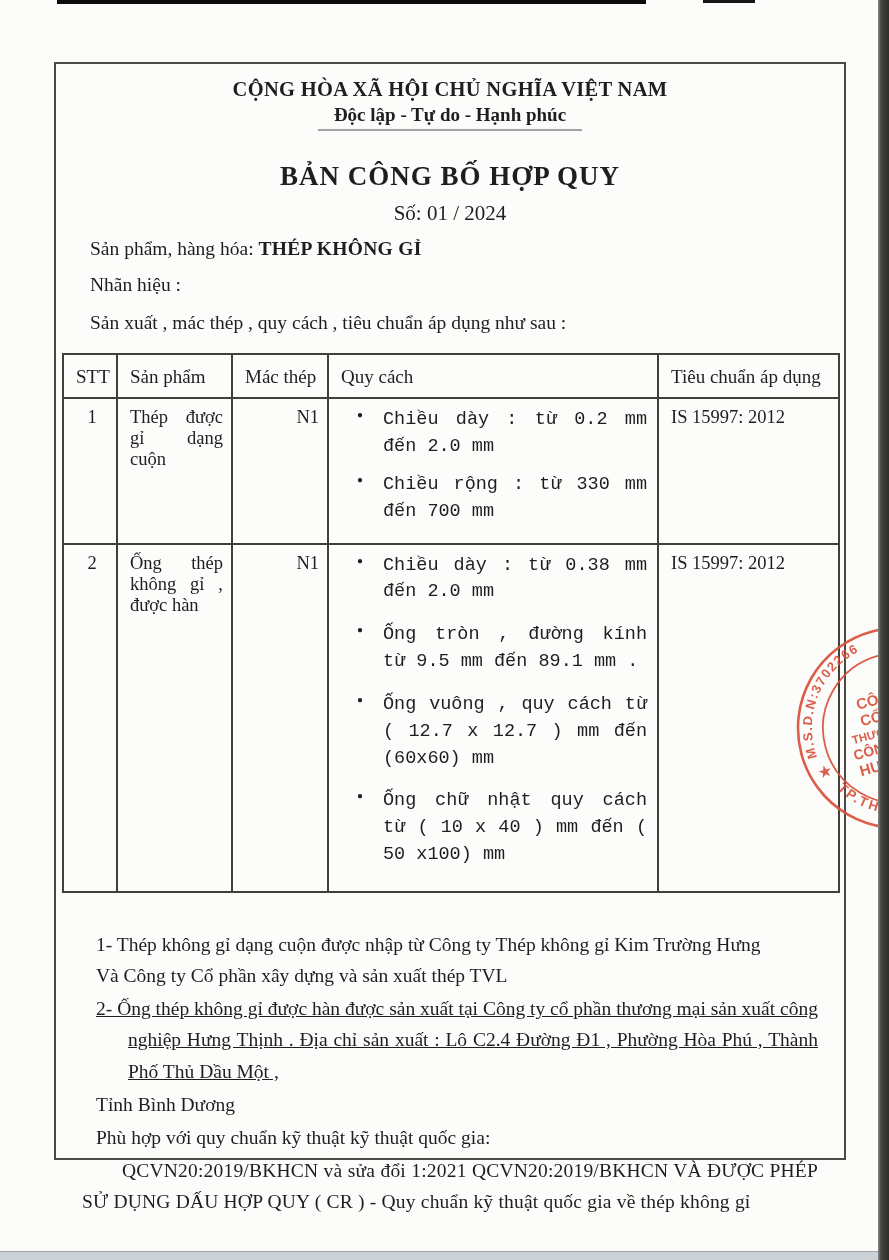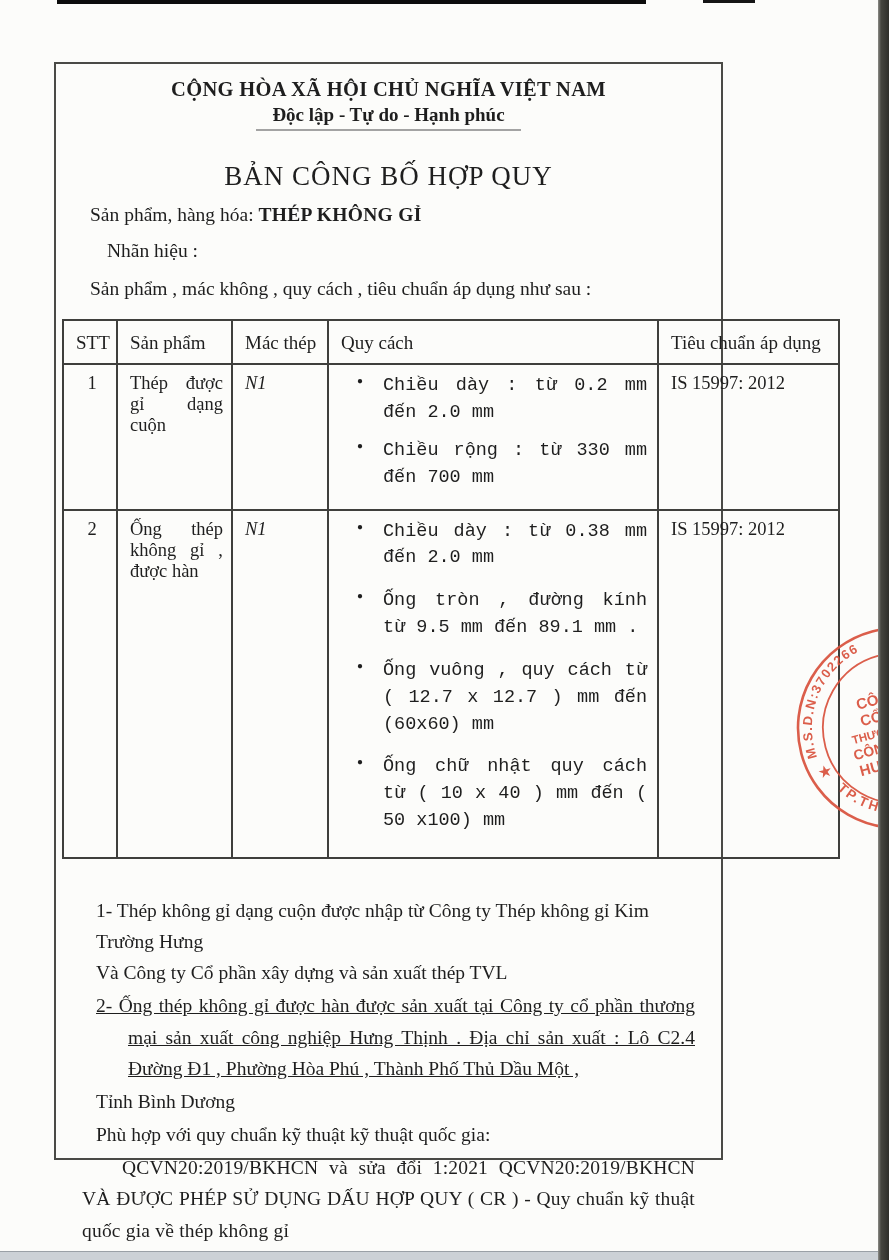--- a/index.html
+++ b/index.html
@@ -21,59 +21,59 @@
     background:linear-gradient(90deg,#8d8d88 0,#45453f 3px,#2e2e2a 100%);
     z-index:10;
   }
   .bottom-strip {
     position:absolute; left:0; bottom:0; width:100%; height:8px;
     background:#ccd1d6; border-top:1px solid #9aa0a6; z-index:9;
   }
 
   
   .frame {
-    position:absolute; left:54px; top:62px; width:669px; height:1098px;
+    position:absolute; left:54px; top:62px; width:792px; height:1098px;
     border:2px solid #4a4a46; box-sizing:border-box;
     padding:12px 26px 0 26px;
     background:transparent;
   }
 
   .nat-line1 { text-align:center; font-weight:bold; font-size:20.5px; letter-spacing:.3px; margin-top:2px; }
   .nat-line2-wrap { text-align:center; margin-top:3px; }
   .nat-line2 { display:inline-block; font-weight:bold; font-size:19px; padding:0 16px 3px 16px; border-bottom:2px solid #a3a3a3; }
 
-  .doc-title { text-align:center; font-weight:normal; font-size:27px; letter-spacing:1px; margin-top:30px; }
+  .doc-title { text-align:center; font-weight:bold; font-size:27px; letter-spacing:1px; margin-top:30px; }
   .doc-number { text-align:center; font-size:21px; margin-top:9px; }
 
   .org { margin-top:12px; font-size:19.5px; line-height:1.58; }
   .org p { margin:0; }
   .org .phone { margin-top:3px; }
 
   .product { margin-top:8px; font-size:19.5px; line-height:1.58; padding-left:8px; }
   .product p { margin:0; }
   .product .value { font-weight:bold; letter-spacing:.3px; }
-  .product .brand { margin-top:5px;margin-left:17px; }
+  .product .brand { margin-top:5px; }
   .product .intro { margin-top:7px; }
 
   table.spec {
     border-collapse:collapse; table-layout:fixed;
     width:776px; margin:15px 0 0 -20px;
     font-size:18.5px;
     padding-left:28px;
   }
   table.spec th, table.spec td {
     border:2px solid #3f3f3c;
     box-sizing:border-box;
     vertical-align:top;
     padding:8px 8px 6px 12px;
   }
   table.spec th { font-weight:normal; text-align:left; height:44px; vertical-align:middle; font-size:19px; }
   th.c-stt, td.c-stt { text-align:center; padding-left:4px; padding-right:4px; }
   td.c-prod { text-align:justify; padding-right:10px; }
-  td.c-grade { text-align:left;font-style:italic; }
+  td.c-grade { text-align:right; }
   tr.r1 td { height:94px; }
   tr.r2 td { height:234px; }
 
   ul.specs { margin:0; padding:0 2px 0 12px; list-style:none; }
   ul.specs li {
     position:relative; padding-left:30px; margin-bottom:11px;
     text-align:justify; line-height:1.45;font-family:Liberation Mono, monospace;
   }
   tr.r2 ul.specs li { margin-bottom:16px; }
   ul.specs li::before {
@@ -101,26 +101,27 @@
 <div class="bottom-strip"></div>
 
 <div class="frame">
 
   <div class="nat-line1">CỘNG HÒA XÃ HỘI CHỦ NGHĨA VIỆT NAM</div>
   <div class="nat-line2-wrap">
     <span class="nat-line2">Độc lập - Tự do - Hạnh phúc</span>
   </div>
 
   <div class="doc-title">BẢN CÔNG BỐ HỢP QUY</div>
+  <div class="doc-number">Số: 01 / 2024</div>
 
 
   <div class="product">
     <p><span>Sản phẩm, hàng hóa: </span><span class="value">THÉP KHÔNG GỈ</span></p>
     <p class="brand">Nhãn hiệu :</p>
-    <p class="intro">Sản phẩm , mác không , quy cách , tiêu chuẩn áp dụng như sau :</p>
+    <p class="intro">Sản xuất , mác thép , quy cách , tiêu chuẩn áp dụng như sau :</p>
   </div>
 
   <table class="spec">
     <colgroup>
       <col style="width:54px">
         <col style="width:115px">
         <col style="width:96px">
         <col style="width:330px">
         <col style="width:181px">
     </colgroup>

